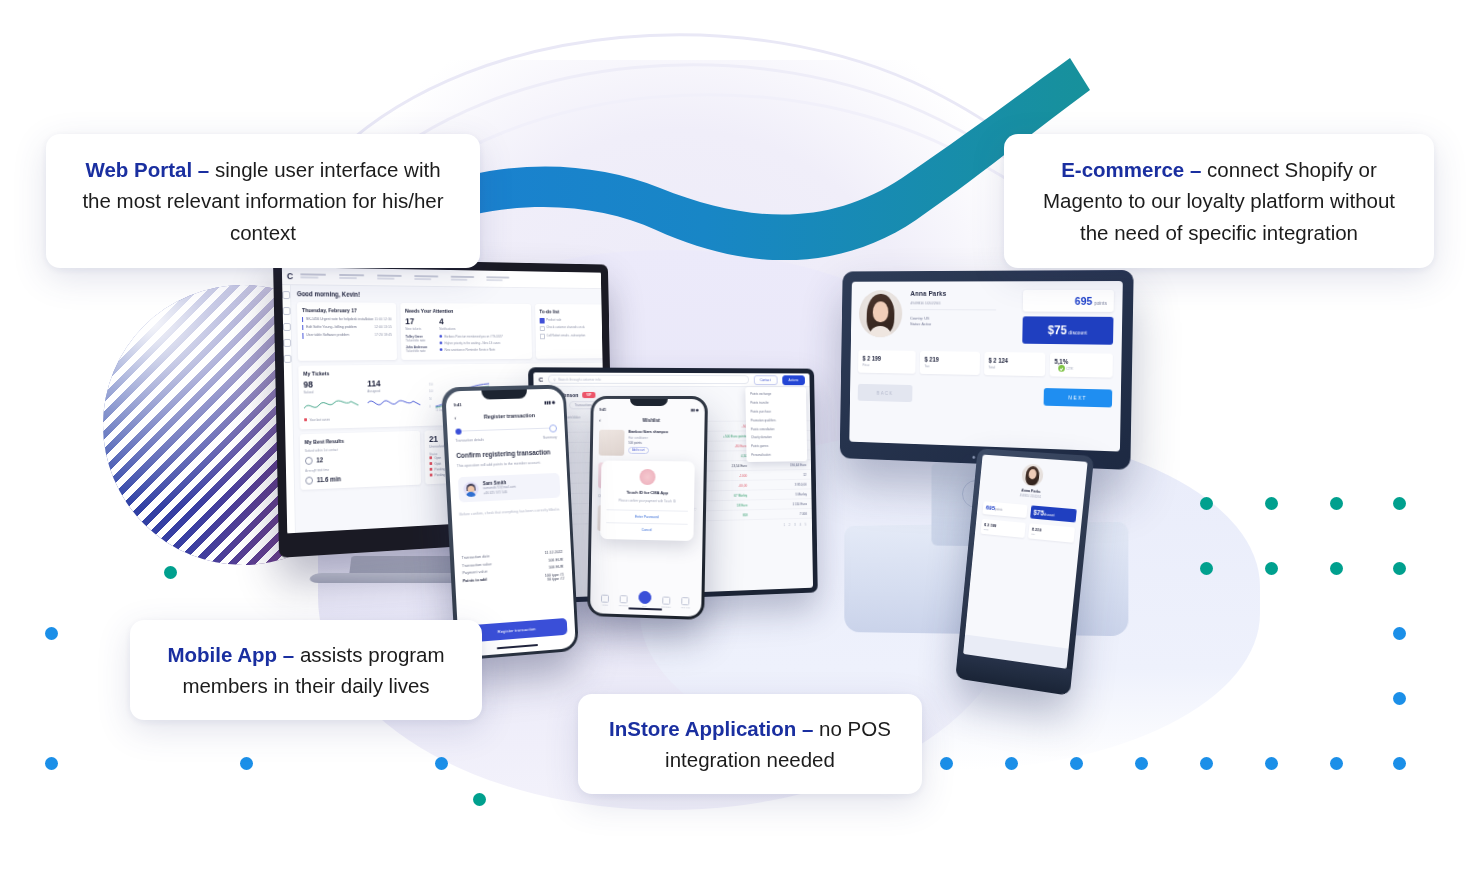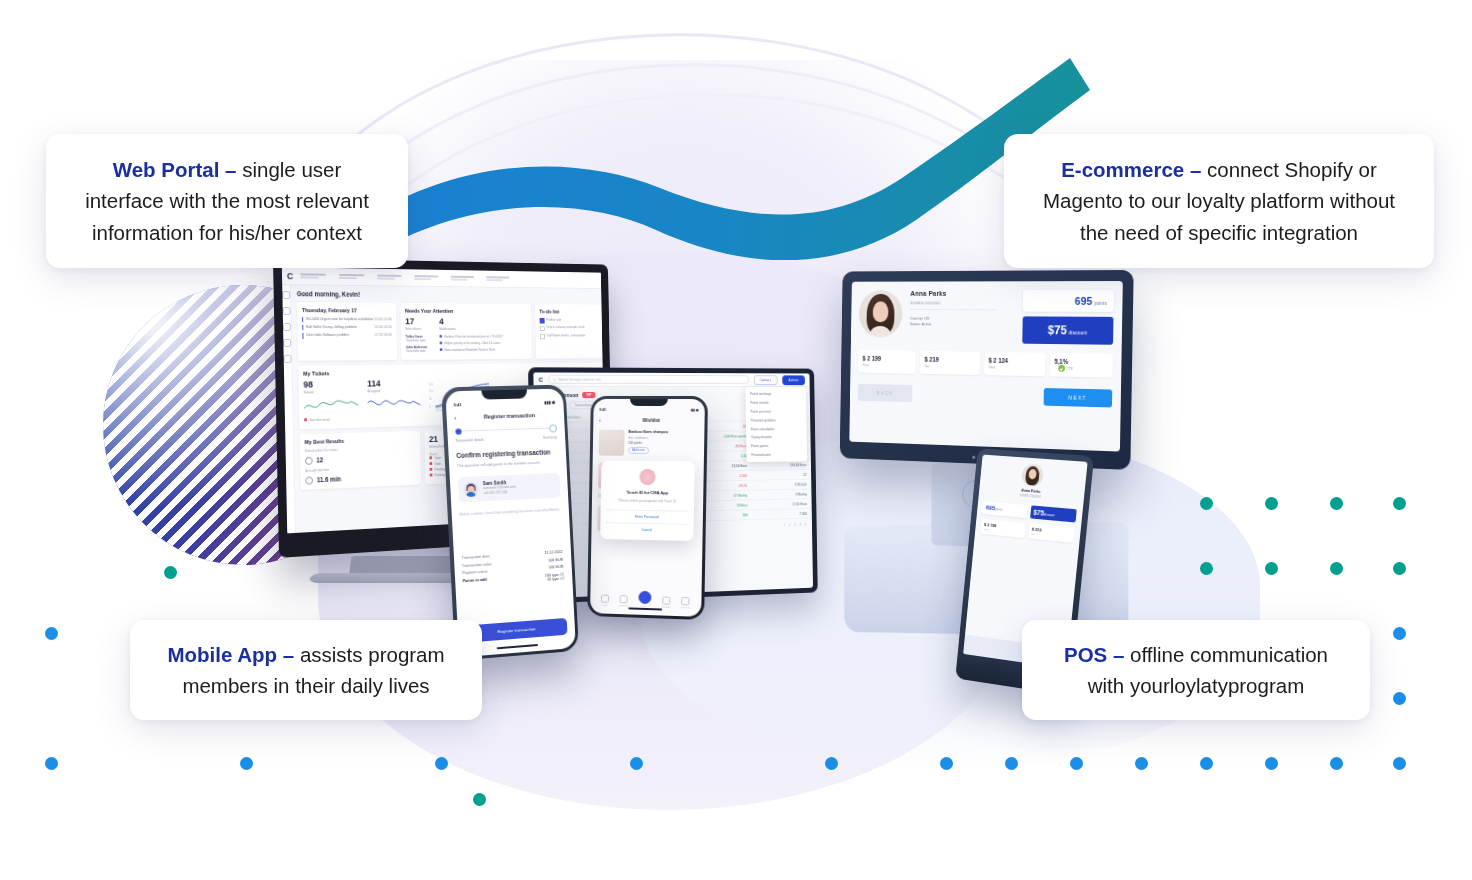--- a/index.html
+++ b/index.html
@@ -287,21 +287,21 @@
 
   
   .callout{
     position:absolute;background:#fff;border-radius:14px;
     box-shadow:0 10px 34px rgba(60,70,130,.15), 0 2px 8px rgba(60,70,130,.07);
     box-sizing:border-box;display:flex;align-items:center;justify-content:center;
     text-align:center;color:#1c1c1c;font-size:20.5px;line-height:1.52;
     padding:20px 26px;
   }
   .callout b{color:#1a2fa0;font-weight:bold;}
-  #callout-web-portal{left:46px;top:134px;width:362px;height:134px;}
+  #callout-web-portal{left:46px;top:134px;width:434px;height:134px;}
   #callout-customer-care{left:528px;top:42px;width:420px;height:152px;}
   #callout-ecommerce{left:1004px;top:134px;width:430px;height:134px;}
   #callout-mobile-app{left:130px;top:620px;width:352px;height:100px;}
   #callout-instore{left:578px;top:694px;width:344px;height:100px;}
   #callout-pos{left:1022px;top:620px;width:348px;height:100px;}
 </style>
 </head>
 <body>
 
 <div id="stage">
@@ -936,20 +936,20 @@
       <b>–</b>
       <span>assists program members in their daily lives</span></div>
   </div>
 
   <div class="callout" id="callout-ecommerce">
     <div><b>E-commerce</b>
       <b>–</b>
       <span>connect Shopify or Magento to our loyalty platform without the need of specific integration</span></div>
   </div>
 
-
-  <div class="callout" id="callout-pos">
-    <div><b>POS</b>
+  <div class="callout" id="callout-instore">
+    <div><b>InStore Application</b>
       <b>–</b>
-      <span>offline communication with yourloylatyprogram</span></div>
+      <span>no POS integration needed</span></div>
   </div>
 
+
 </div>
 
 </body></html>

